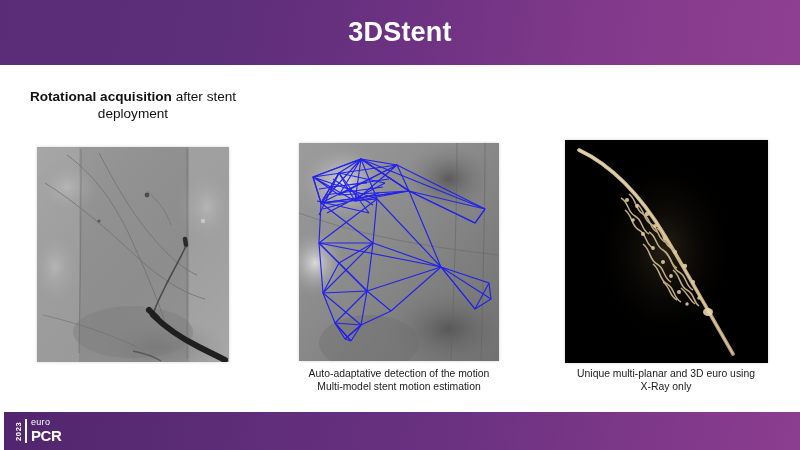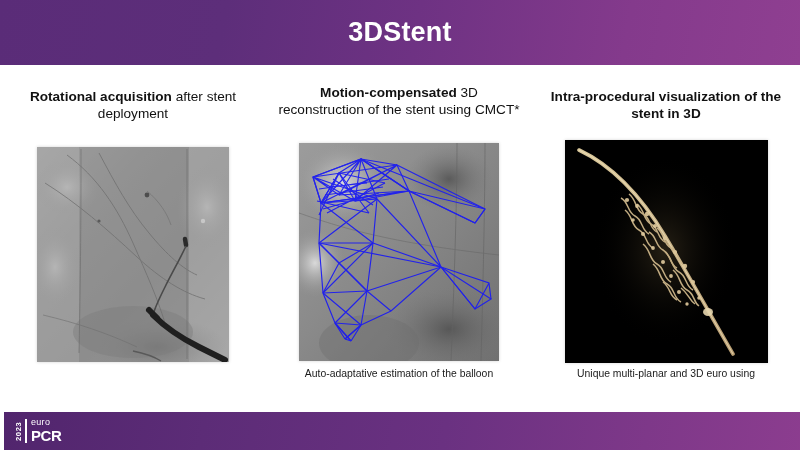--- a/index.html
+++ b/index.html
@@ -196,23 +196,20 @@
           <path d="M149 99 C 143 112, 136 124, 128 140 C 122 152, 118 160, 116 168" stroke="#4a4a4a" fill="none" stroke-width="1.6"></path>
           <path d="M116 168 C 126 178, 142 190, 162 200 C 172 205, 180 209, 188 213" stroke="#1f1f1f" fill="none" stroke-width="6" stroke-linecap="round"></path>
           <path d="M112 163 L120 171" stroke="#1f1f1f" stroke-width="6" stroke-linecap="round"></path>
           <path d="M96 204 C 106 206, 116 209, 124 214" stroke="#595959" fill="none" stroke-width="1.3"></path>
         </svg>
       </div>
     </div>
   </div>
 
   <div class="col col-2">
-    <div class="col-title">
-      <b>Motion-compensated</b><span> 3D reconstruction of the stent using CMCT*</span>
-    </div>
     <div class="figure-wrap">
       <div class="figure fig-recon">
         <svg width="200" height="218" viewBox="0 0 200 218">
           <defs>
             <linearGradient id="rc-bg" x1="0" y1="0" x2="1" y2="1">
               <stop offset="0%" stop-color="#9c9c9c"></stop>
               <stop offset="45%" stop-color="#8a8a8a"></stop>
               <stop offset="100%" stop-color="#707070"></stop>
             </linearGradient>
             <radialGradient id="rc-bright" cx="50%" cy="50%" r="50%">
@@ -265,28 +262,26 @@
             <path d="M74 100 L142 124 L192 156 L176 166 L142 124"></path>
             <path d="M142 124 L190 140 L192 156 M142 124 L176 166 M190 140 L176 166"></path>
             <path d="M68 148 L142 124 M78 56 L142 124 M110 48 L142 124"></path>
             <path d="M142 124 L92 168 L62 182 M92 168 L68 148"></path>
             <path d="M20 100 L142 124"></path>
           </g>
         </svg>
       </div>
     </div>
     <div class="caption">
-      <div>Auto-adaptative estimation of the balloon</div>
+      <div>Auto-adaptative detection of the motion</div>
+      <div>Multi-model stent motion estimation</div>
     </div>
   </div>
 
   <div class="col col-3">
-    <div class="col-title">
-      <b>Intra-procedural visualization of the stent in 3D</b><span></span>
-    </div>
     <div class="figure-wrap">
       <div class="figure fig-3d">
         <svg width="203" height="223" viewBox="0 0 203 223">
           <defs>
             <linearGradient id="wire-g" x1="0" y1="0" x2="1" y2="1">
               <stop offset="0%" stop-color="#d9c79a"></stop>
               <stop offset="50%" stop-color="#c9b387"></stop>
               <stop offset="100%" stop-color="#b89d72"></stop>
             </linearGradient>
             <radialGradient id="glow3d" cx="50%" cy="50%" r="50%">
@@ -331,20 +326,21 @@
               <circle cx="114" cy="152" r="2.0"></circle>
             <circle cx="134" cy="158" r="1.8"></circle>
               <circle cx="122" cy="164" r="1.7"></circle>
           </g>
           <ellipse cx="143" cy="172" rx="5" ry="4" fill="#e7d6ae" opacity="0.9"></ellipse>
         </svg>
       </div>
     </div>
     <div class="caption">
       <div>Unique multi-planar and 3D euro using</div>
+      <div>X-Ray only</div>
     </div>
   </div>
 </div>
 
 <div class="footer">
 
   <div class="footer-logo">
     <div class="year-vert">2023</div>
     <div class="logo-divider"></div>
     <div class="logo-text">

